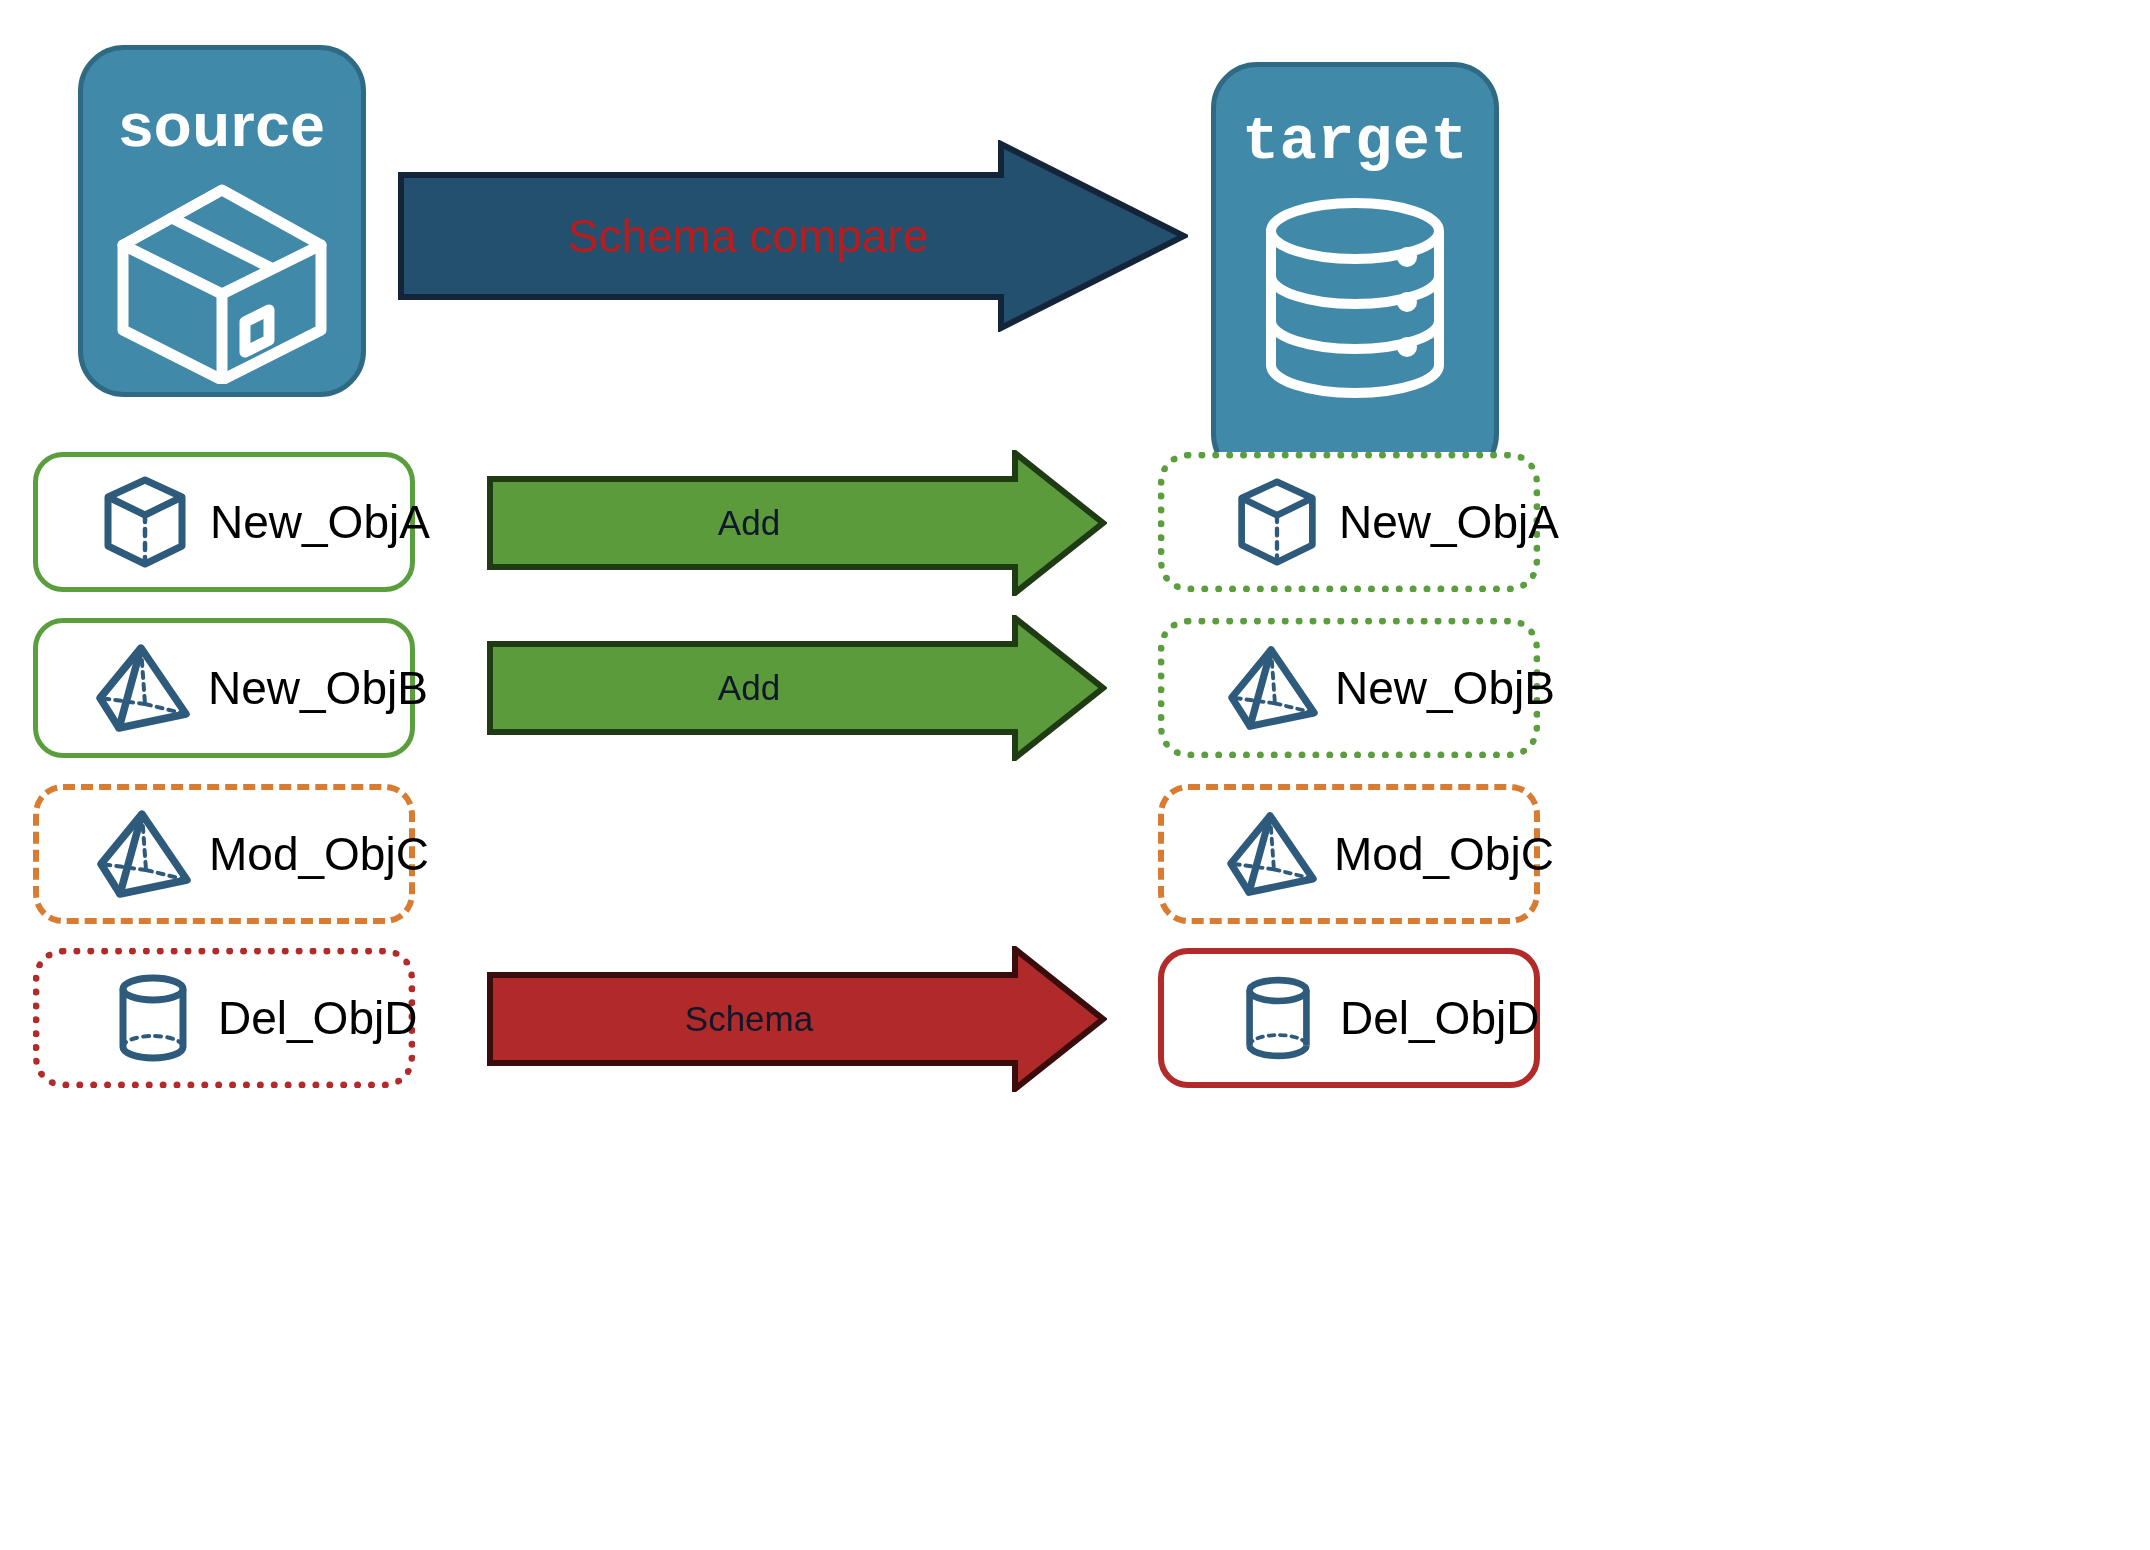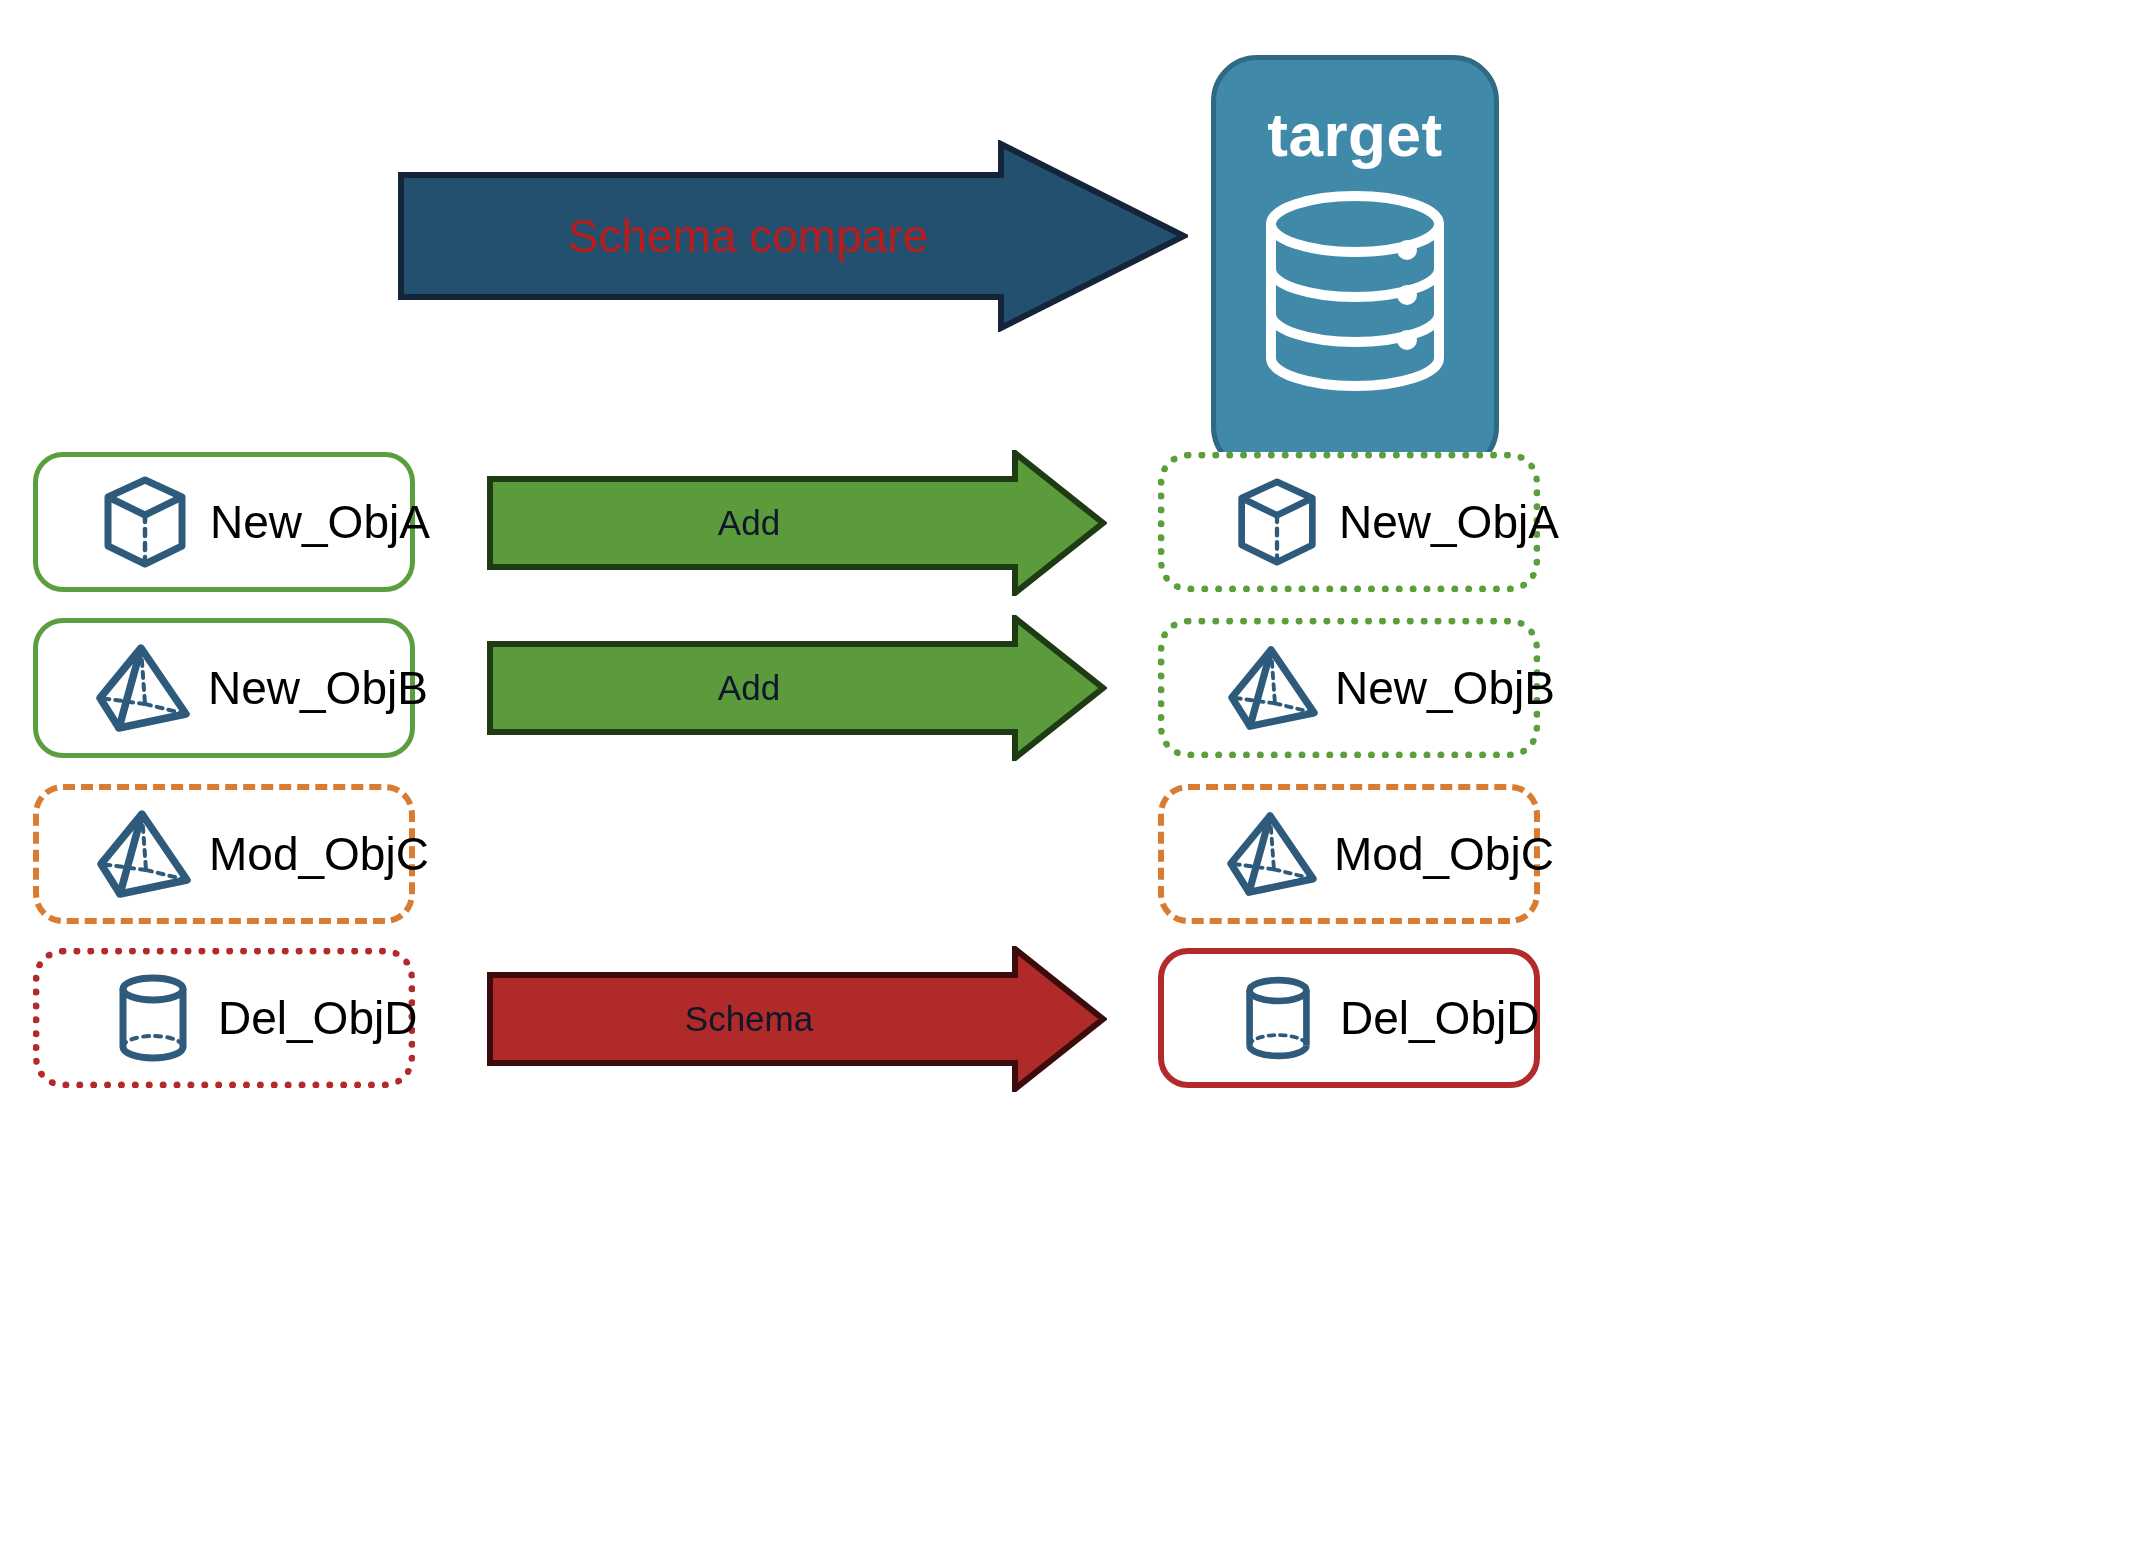--- a/index.html
+++ b/index.html
@@ -41,29 +41,43 @@
   .actarrow .aalabel{position:absolute;left:0;top:0;width:100%;height:100%;
            display:flex;align-items:center;justify-content:center;
            color:#0f172a;font-size:35px;padding-right:96px;
            box-sizing:border-box;pointer-events:none;}
 </style>
 </head>
 <body>
 
 <div class="stage">
 
+  <div class="endpoint" style="left:78px;top:45px;width:288px;height:352px;">
+    <div class="ep-title">source</div>
+    <div class="ep-icon">
+      <svg width="226" height="206" viewBox="0 0 113 103">
+        <g fill="none" stroke="#ffffff" stroke-width="5.5" stroke-linejoin="round" stroke-linecap="round">
+          <path d="M56.5 6 L106 33.5 L106 76 L56.5 101 L7 76 L7 33.5 Z"></path>
+          <path d="M7 33.5 L56.5 58 L106 33.5"></path>
+          <path d="M56.5 58 L56.5 101"></path>
+          <path d="M31.5 20 L81 45"></path>
+          <path d="M68 72 L80 66 L80 81 L68 87 Z"></path>
+        </g>
+      </svg>
+    </div>
+  </div>
 
   <div class="bigarrow" style="left:398px;top:140px;width:790px;height:192px;">
     <svg width="790" height="192" viewBox="0 0 790 192" preserveAspectRatio="none">
       <polygon points="3,35 603,35 603,4 786,96 603,188 603,157 3,157" fill="#23506F" stroke="#14253A" stroke-width="6" stroke-linejoin="miter"></polygon>
     </svg>
     <div class="balabel">Schema compare</div>
   </div>
 
-  <div class="endpoint" style="left:1211px;top:55px;width:288px;height:418px;">
+  <div class="endpoint" style="left:1211px;top:62px;width:288px;height:418px;font-family:Liberation Mono, monospace;">
     <div class="ep-title">target</div>
     <div class="ep-icon">
       <svg width="200" height="206" viewBox="0 0 100 103">
         <g fill="none" stroke="#ffffff" stroke-width="5">
           <ellipse cx="50" cy="18" rx="42" ry="14"></ellipse>
           <path d="M8 18 L8 85 A42 14 0 0 0 92 85 L92 18"></path>
           <path d="M8 40.5 A42 14 0 0 0 92 40.5"></path>
           <path d="M8 63 A42 14 0 0 0 92 63"></path>
         </g>
         <circle cx="76" cy="31" r="5" fill="#ffffff"></circle>

